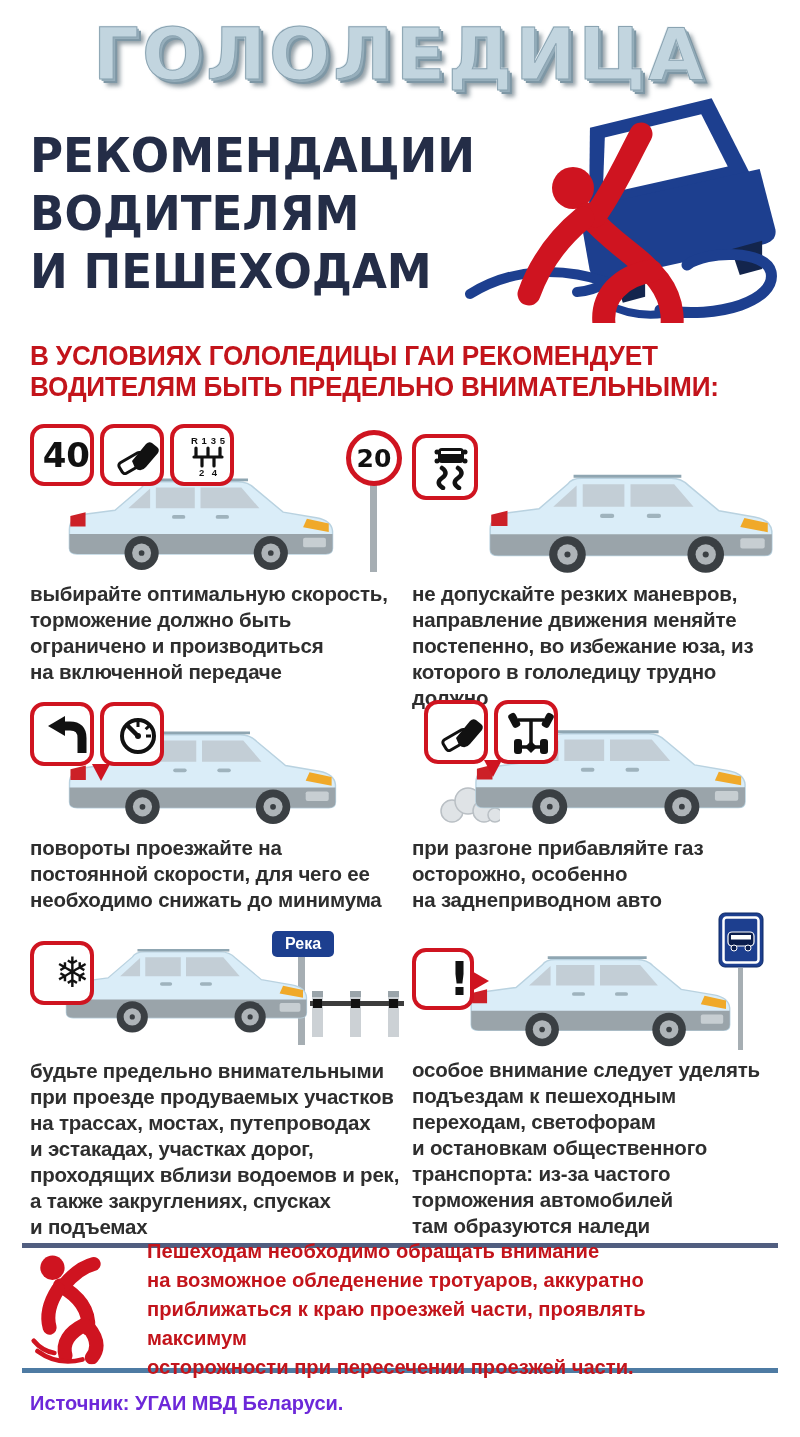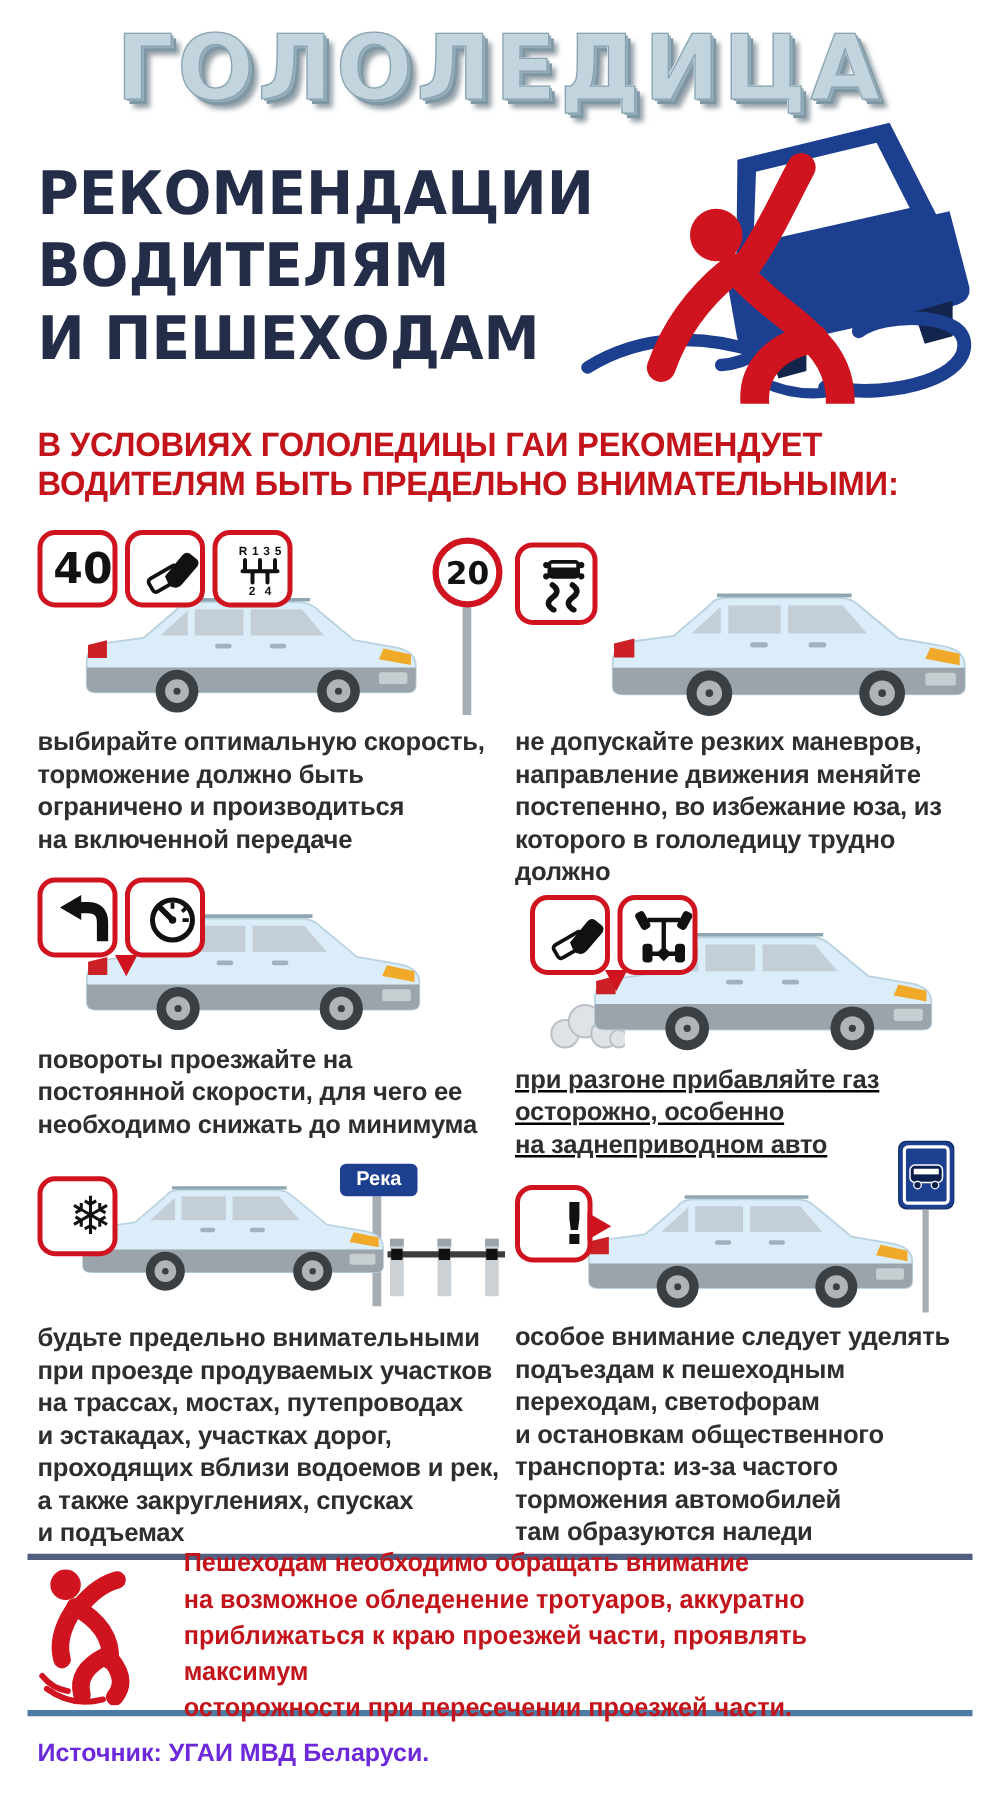--- a/index.html
+++ b/index.html
@@ -263,21 +263,21 @@
             <use href="#sym-speedo"></use>
           </svg>
       </div>
       <div class="tail-down" style="left:62px;top:64px;"></div>
     </div>
     <p>повороты проезжайте на
 постоянной скорости, для чего ее
 необходимо снижать до минимума</p>
   </div>
 
-  <div class="tip" style="left:412px;top:716px;width:378px;text-decoration:underline;">
+  <div class="tip" style="left:412px;top:700px;width:378px;">
     <div class="art" style="height:128px;">
       <svg class="exhaust" style="left:26px;top:84px;" width="62" height="42" viewBox="0 0 62 42">
         <g fill="#dfe3e6" stroke="#b9bfc4" stroke-width="1.5">
           <circle cx="14" cy="27" r="11"></circle>
             <circle cx="30" cy="17" r="13"></circle>
           <circle cx="46" cy="27" r="11"></circle>
             <circle cx="57" cy="31" r="7"></circle>
         </g>
       </svg>
       <svg class="car" style="left:52px;top:26px;" width="292" height="102" viewBox="0 0 300 105">

